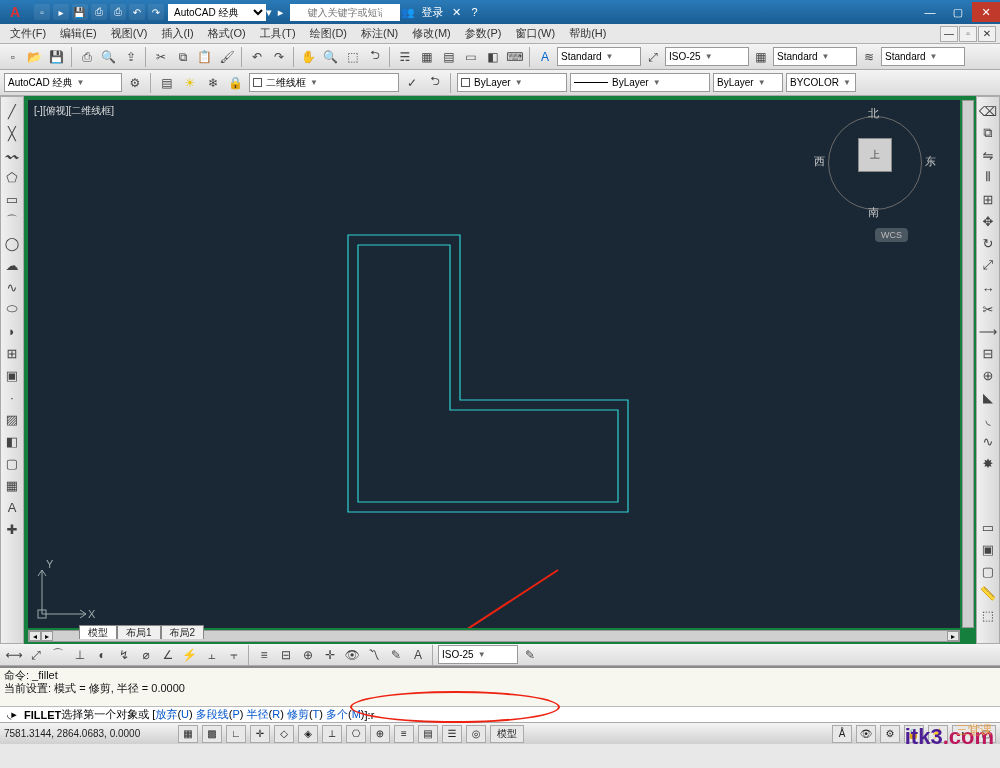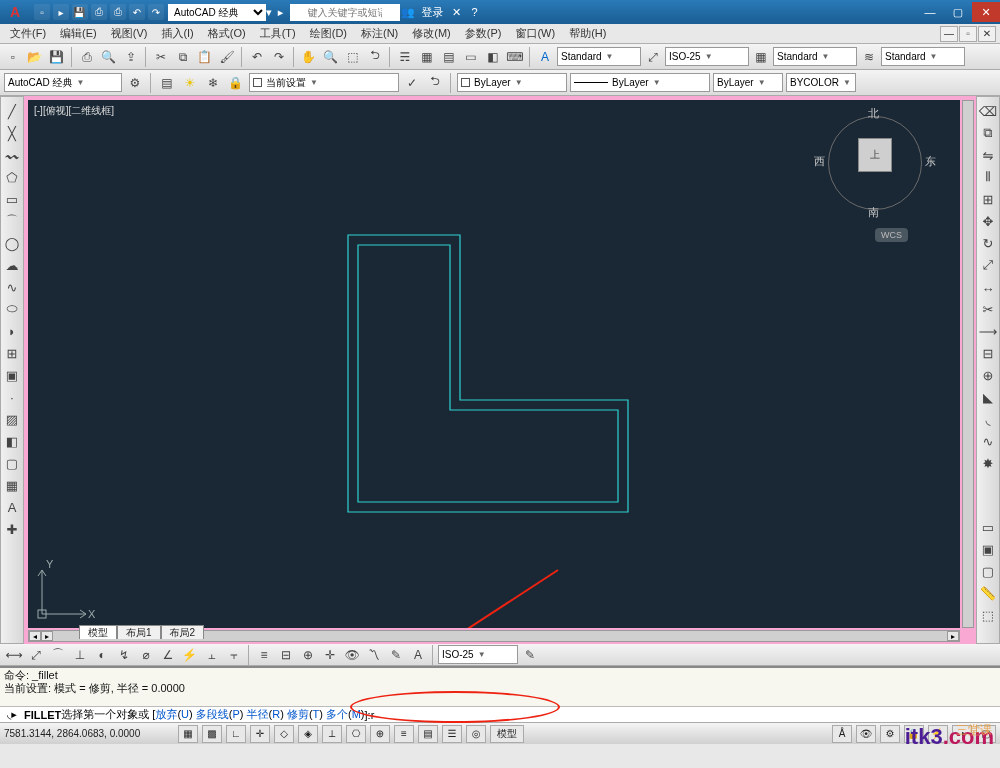--- a/index.html
+++ b/index.html
@@ -31,21 +31,21 @@
 .combo { height:19px; background:#fff; border:1px solid #999; font-size:10px; padding:0 3px; display:inline-flex; align-items:center; }
 .combo .dd { margin-left:4px; font-size:8px; color:#666; }
 
 
 .wsrow { height:26px; background:linear-gradient(#f4f4f4,#dcdcdc); border-bottom:1px solid #aaa; display:flex; align-items:center; padding:0 4px; gap:3px; }
 
 
 .main { display:flex; height:548px; }
 .leftbar, .rightbar { width:24px; background:linear-gradient(to right,#f0f0f0,#d8d8d8); border:1px solid #aaa; display:flex; flex-direction:column; align-items:center; padding-top:4px; gap:2px; }
 .vbtn { width:20px; height:20px; display:flex; align-items:center; justify-content:center; font-size:13px; color:#444; }
-.canvas-wrap { flex:1; position:relative; background:#f9a8d4; }
+.canvas-wrap { flex:1; position:relative; background:#15803d; }
 .canvas { position:absolute; inset:4px 16px 16px 4px; background:#1a2835; }
 .vp-label { position:absolute; top:4px; left:6px; color:#ddd; font-size:10px; }
 .viewcube { position:absolute; top:8px; right:30px; width:110px; height:110px; }
 .vcircle { position:absolute; inset:8px; border:1px solid #6a6a6a; border-radius:50%; }
 .vface { position:absolute; top:30px; left:38px; width:34px; height:34px; background:#cfcfcf; border:1px solid #888; display:flex; align-items:center; justify-content:center; font-size:10px; color:#444; }
 .vdir { position:absolute; color:#c9c9c9; font-size:11px; }
 .wcs { position:absolute; top:128px; right:52px; background:#4a5660; color:#bbb; font-size:9px; padding:2px 6px; border-radius:4px; }
 .ucs { position:absolute; bottom:8px; left:8px; }
 .scroll-h { position:absolute; left:4px; right:16px; bottom:2px; height:12px; background:#d0d0d0; border:1px solid #999; display:flex; align-items:center; }
 .scroll-h .arr { width:12px; height:10px; background:#e8e8e8; border:1px solid #999; display:flex; align-items:center; justify-content:center; font-size:8px; }
@@ -188,21 +188,21 @@
       <span class="dd">▼</span>
     </div>
   <span class="tbtn2">⚙</span>
   <span class="sep"></span>
   <span class="tbtn2">▤</span>
   <span class="tbtn2" style="color:#e6c200">☀</span>
   <span class="tbtn2">❄</span>
   <span class="tbtn2">🔒</span>
   <div class="combo" style="width:150px">
       <span style="width:9px;height:9px;background:#fff;border:1px solid #555;display:inline-block;margin-right:4px"></span>
-      <span>当前设置</span>
+      <span>二维线框</span>
       <span class="dd">▼</span>
     </div>
   <span class="tbtn2">✓</span>
   <span class="tbtn2">⮌</span>
   <span class="sep"></span>
   <div class="combo" style="width:110px">
       <span style="width:9px;height:9px;background:#fff;border:1px solid #555;display:inline-block;margin-right:4px"></span>
       <span>ByLayer</span>
       <span class="dd">▼</span>
     </div>

